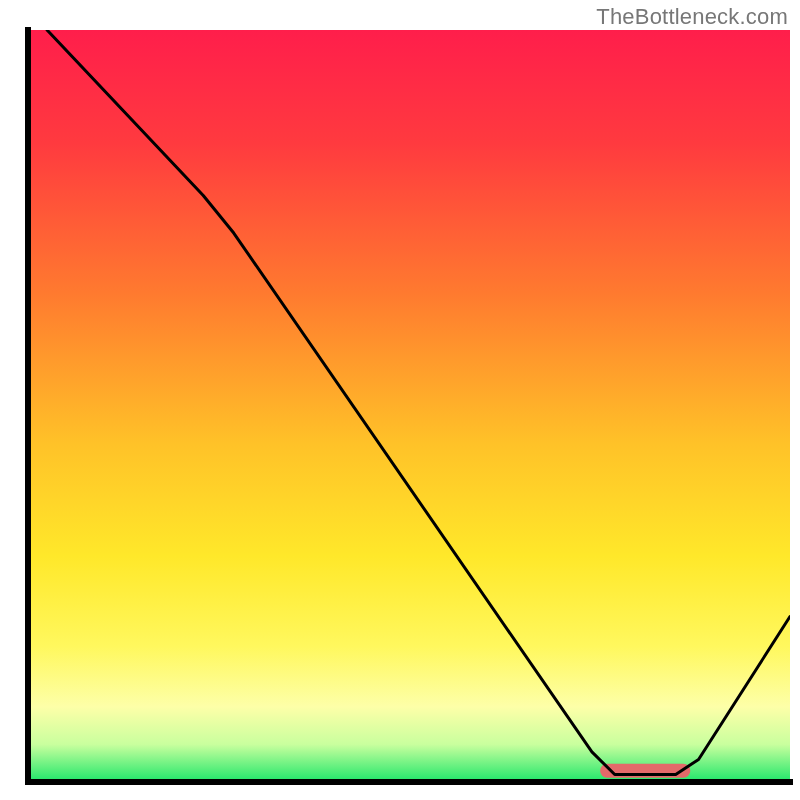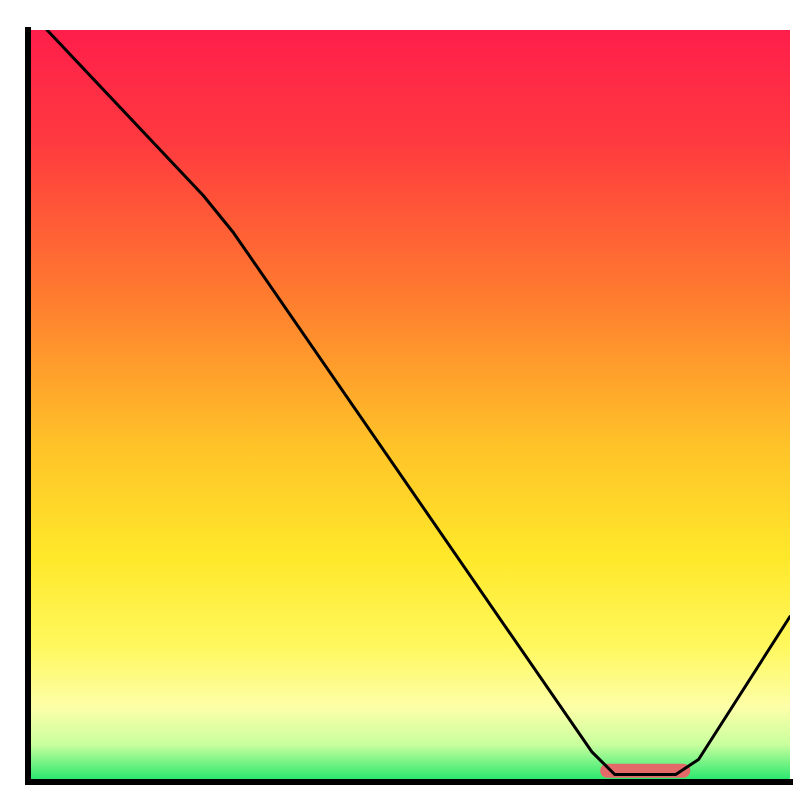--- a/index.html
+++ b/index.html
@@ -27,20 +27,21 @@
     z-index: 10;
   }
   svg {
     display: block;
   }
 </style>
 </head>
 <body>
 
 <div id="container">
+  <div id="watermark">TheBottleneck.com</div>
 
   <svg id="chart-svg" width="800" height="800" viewBox="0 0 800 800">
     <defs>
       <linearGradient id="bg-grad" x1="0" y1="0" x2="0" y2="1">
           <stop offset="0%" stop-color="#ff1e4b"></stop>
           <stop offset="15%" stop-color="#ff3a3f"></stop>
           <stop offset="35%" stop-color="#ff7a2f"></stop>
           <stop offset="55%" stop-color="#ffc228"></stop>
           <stop offset="70%" stop-color="#ffe82a"></stop>
           <stop offset="82%" stop-color="#fff85e"></stop>

